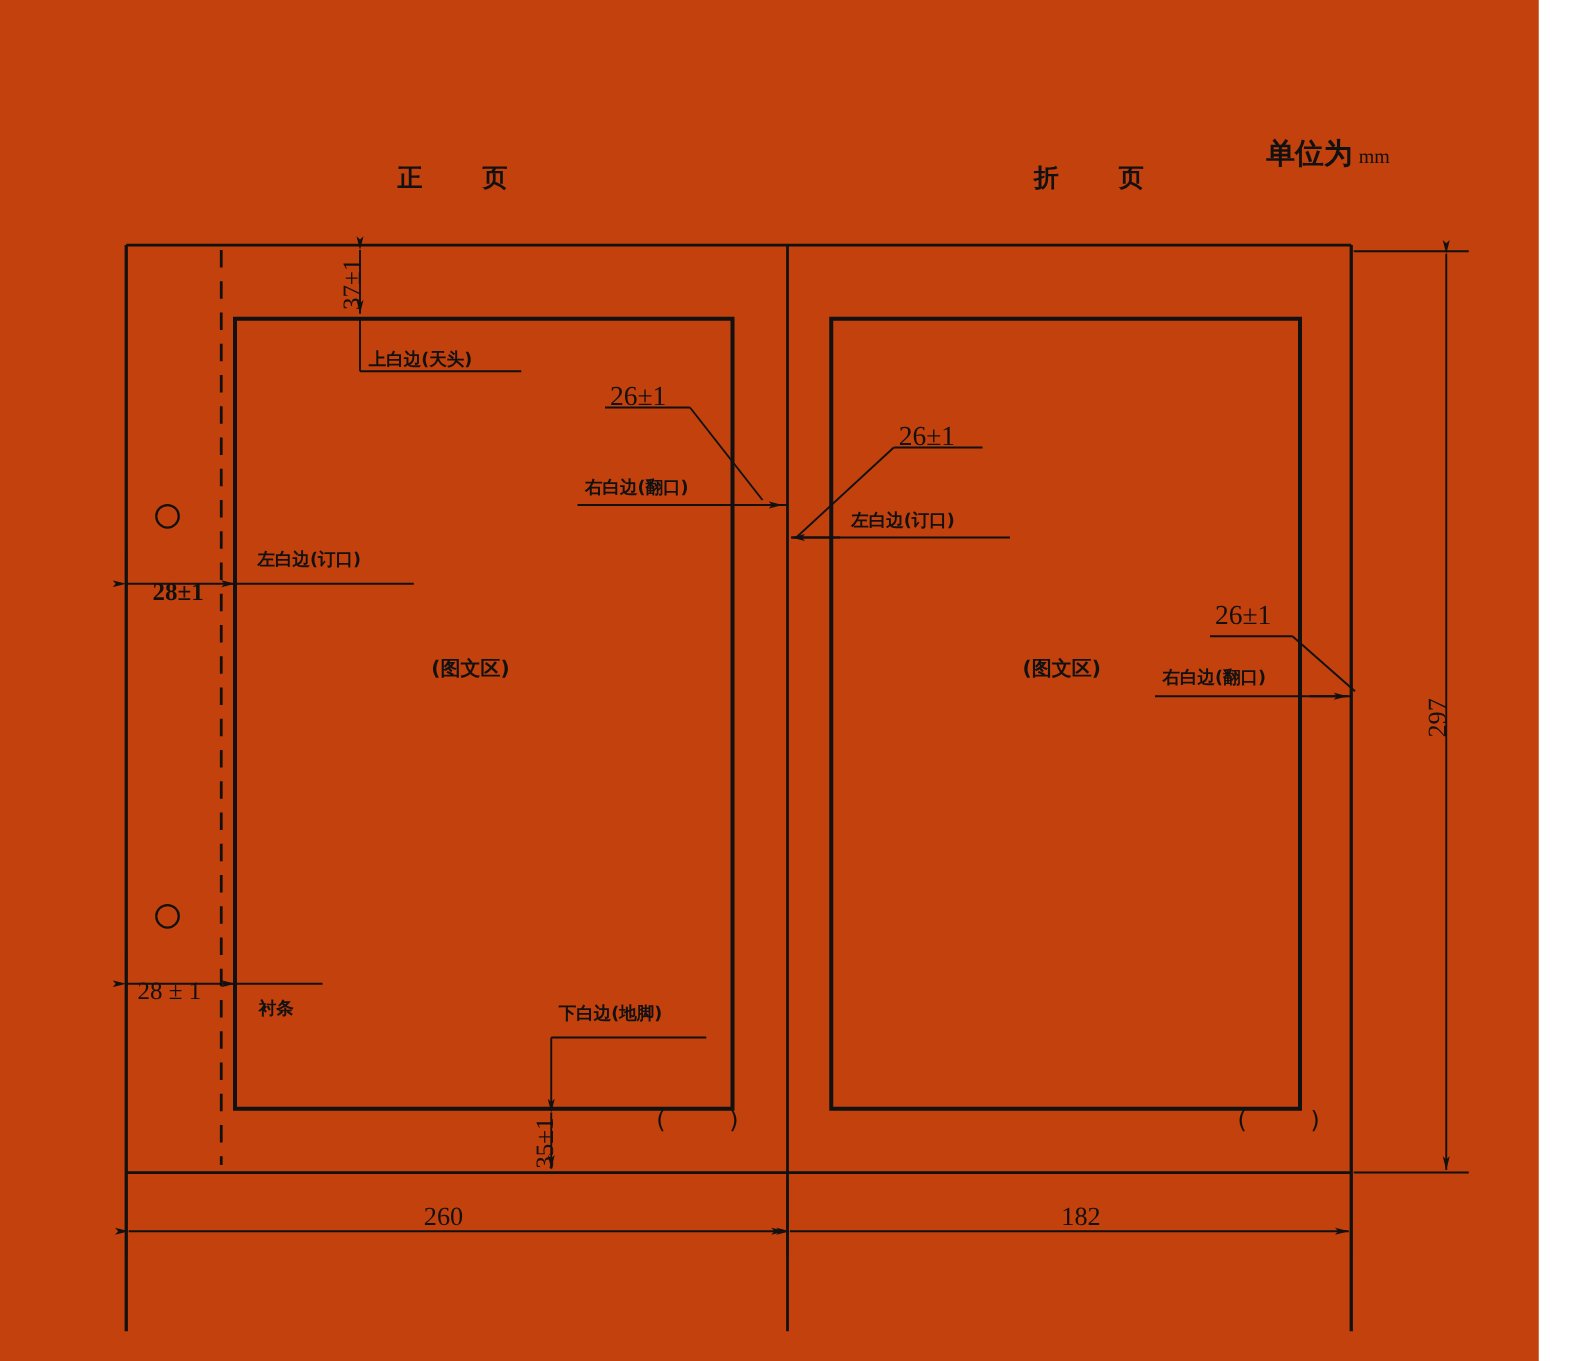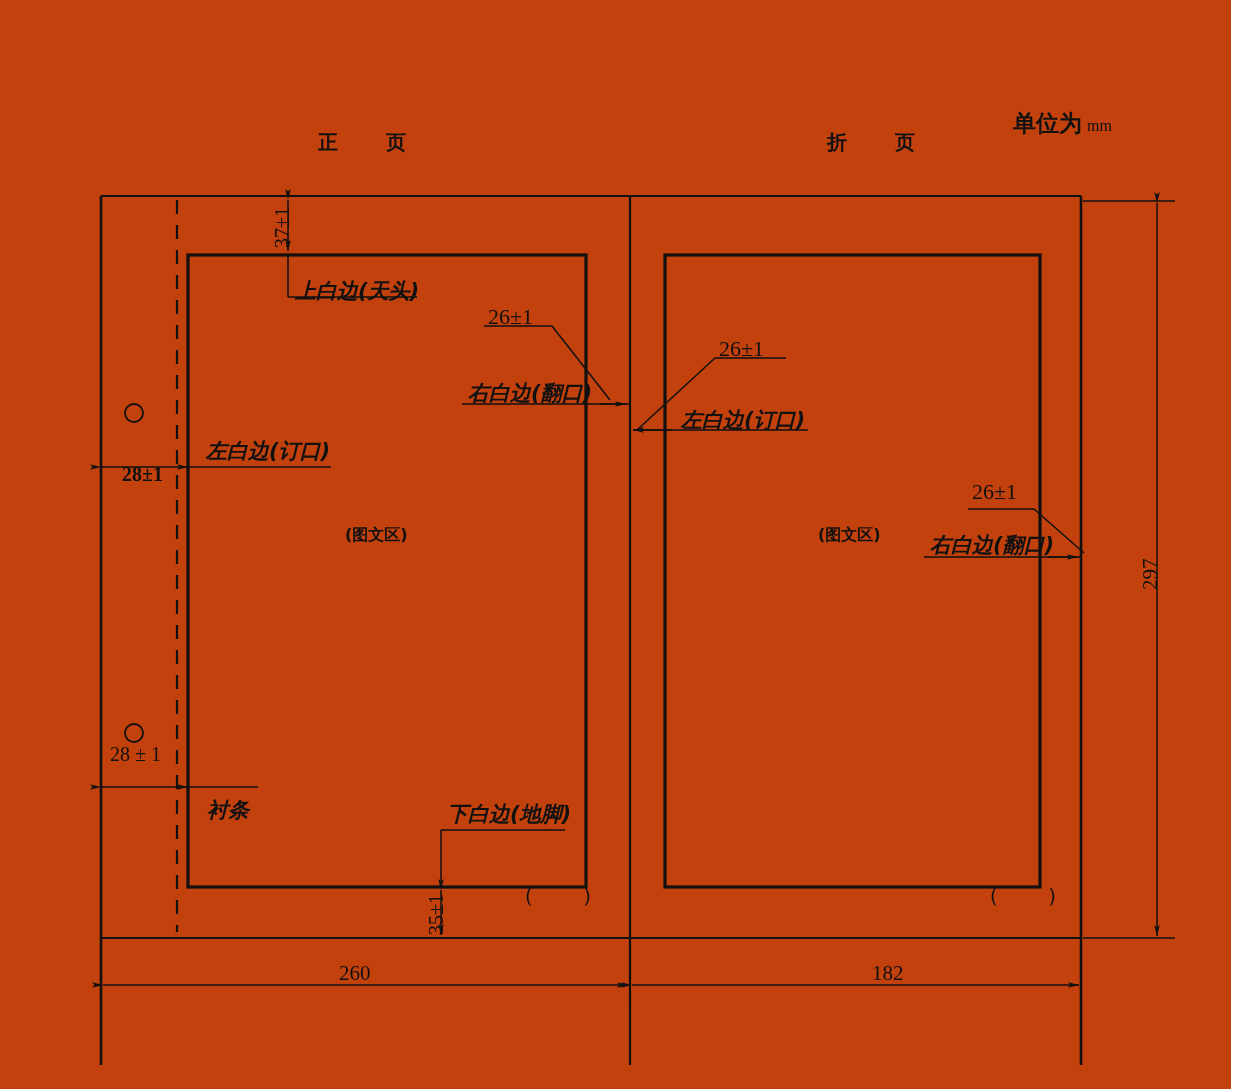--- a/index.html
+++ b/index.html
@@ -46,22 +46,21 @@
   .unit-cn { font-size: 23px; }
   .unit-mm {
     font-family: Liberation Serif, serif;
     font-size: 16px;
   }
   .dim {
     font-size: 20px;
   }
   .dim-lg { font-size: 22px; }
   .anno {
-    font-size: 21px;
-    font-style: italic;
+    font-size: 14px;
   }
   .area {
     font-size: 16px;
   }
   .paren {
     font-size: 19px;
     letter-spacing: 16px;
     font-family: "DejaVu Sans", "Liberation Sans", sans-serif;
   }
   .rot90 {
@@ -211,31 +210,31 @@
   <div class="lbl cjk anno" style="left:206px; top:441px;">左白边(订口)</div>
 
   <div class="lbl num dim-lg" style="left:972px; top:481px;">26±1</div>
 
   <div class="lbl cjk anno" style="left:930px; top:535px;">右白边(翻口)</div>
 
   <div class="lbl cjk area" style="left:345px; top:527px;">(图文区)</div>
 
   <div class="lbl cjk area" style="left:818px; top:527px;">(图文区)</div>
 
-  <div class="lbl num dim" style="left:110px; top:744px;">28 ± 1</div>
+  <div class="lbl num dim" style="left:110px; top:783px;">28 ± 1</div>
 
   <div class="lbl cjk anno" style="left:207px; top:800px;">衬条</div>
 
   <div class="lbl cjk anno" style="left:447px; top:804px;">下白边(地脚)</div>
 
   <div class="lbl num dim rot90" style="left:426px; top:935px;">35±1</div>
 
   <div class="lbl paren" style="left:525px; top:887px;">(　)</div>
 
   <div class="lbl paren" style="left:990px; top:887px;">(　)</div>
 
   <div class="lbl bigdim" style="left:339px; top:963px;">260</div>
 
-  <div class="lbl bigdim" style="left:872px; top:963px;">182</div>
+  <div class="lbl bigdim" style="left:849px; top:963px;">182</div>
 
   <div class="lbl bigdim rot90" style="left:1140px; top:590px;">297</div>
 
 </div>
 
 </body></html>

